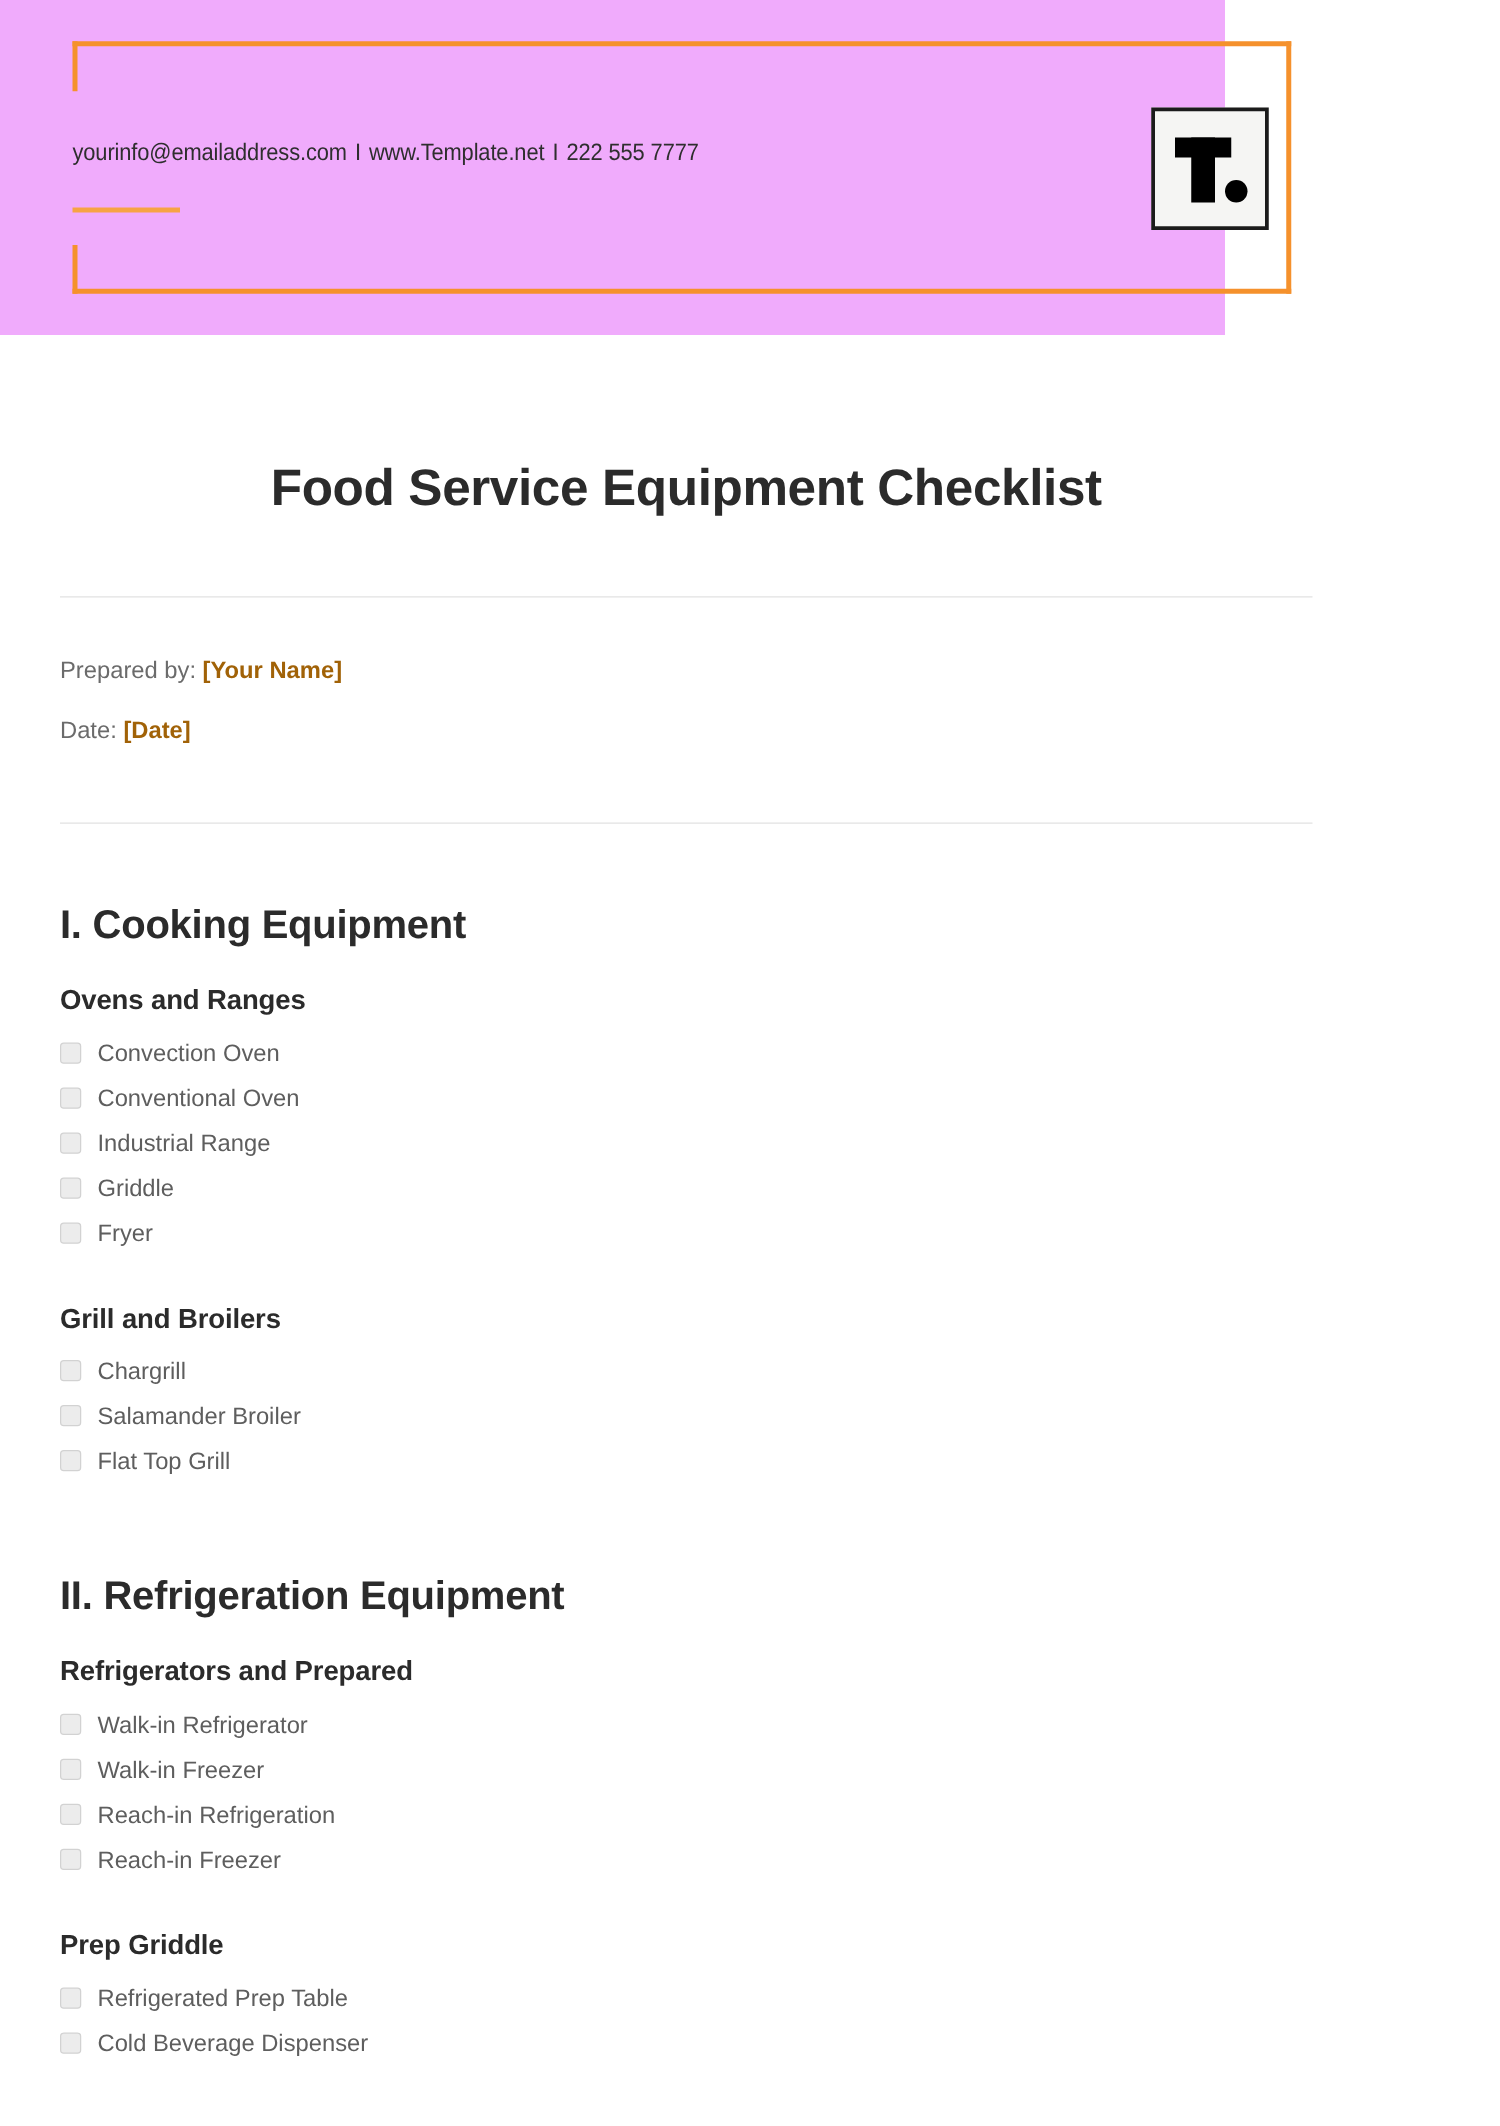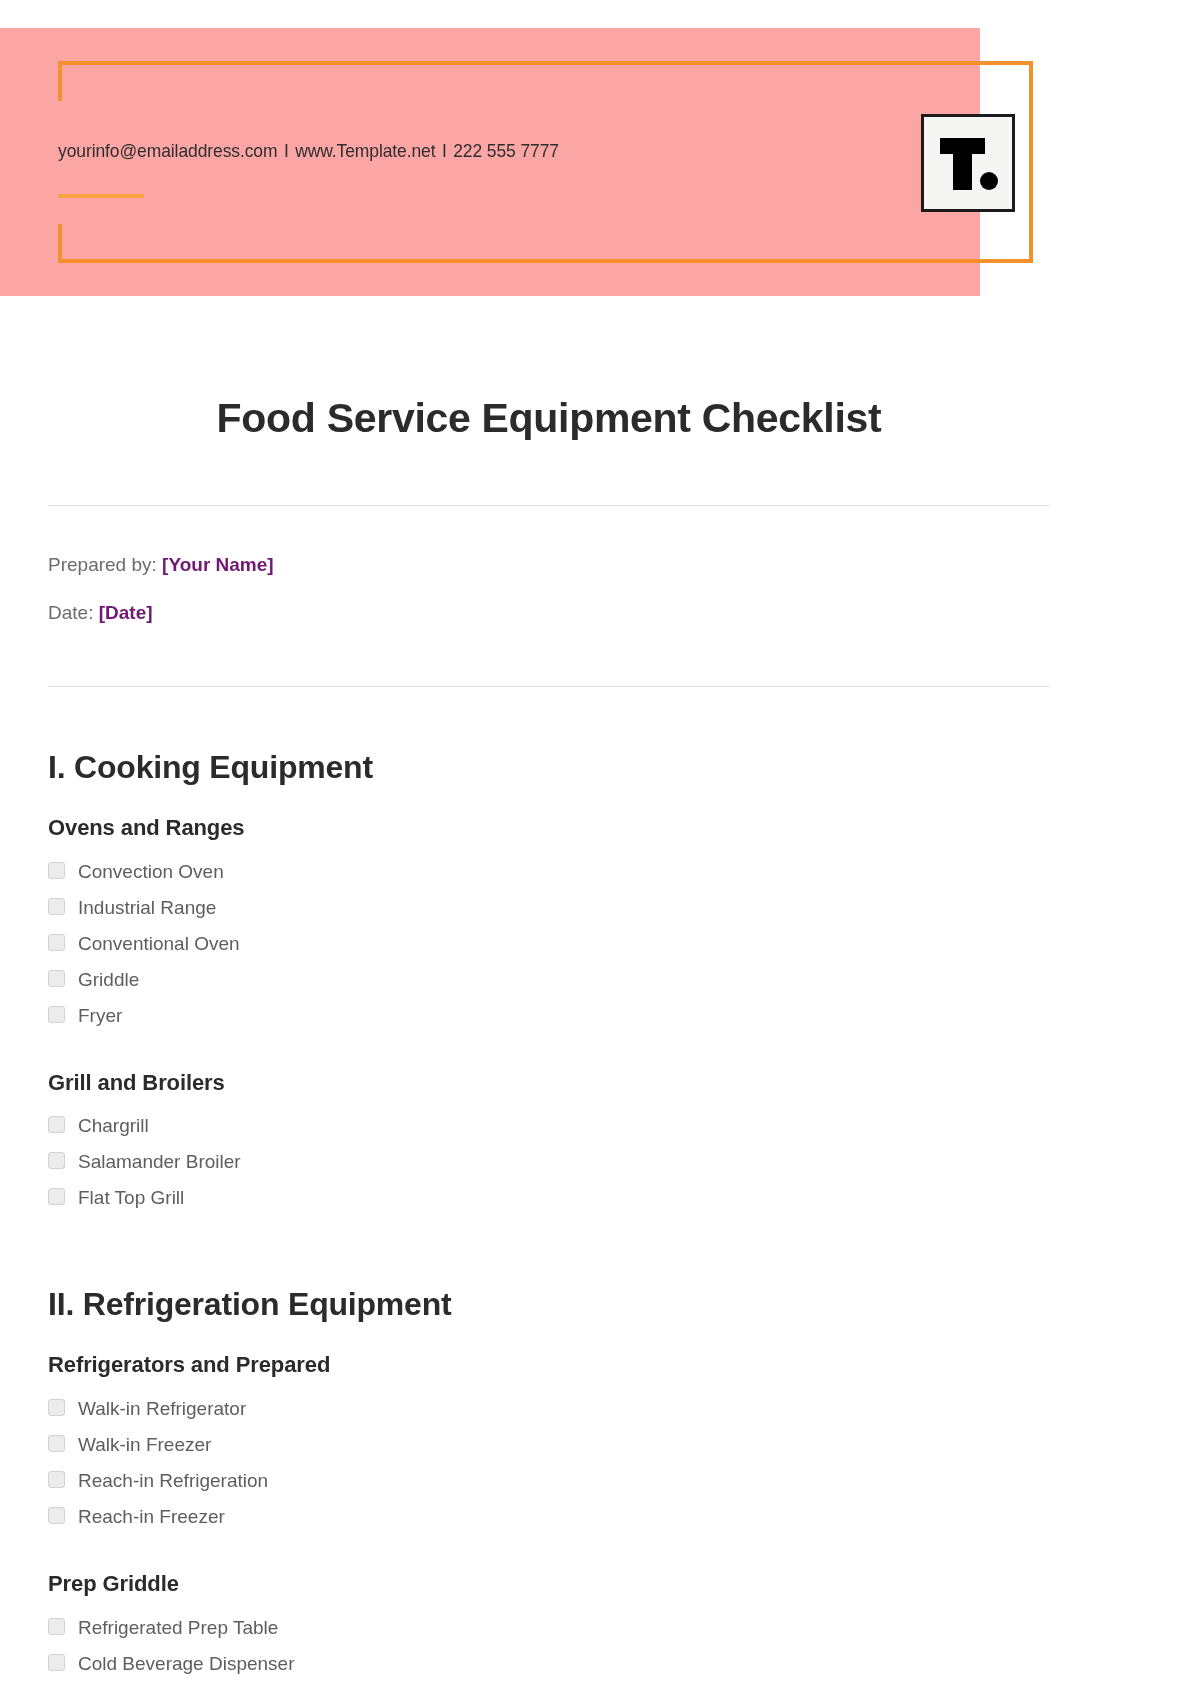--- a/index.html
+++ b/index.html
@@ -14,22 +14,21 @@
     background: #ffffff;
     color: #3a3a3a;
     overflow: hidden;
   }
 
   
   .header-band {
     position: relative;
     width: 980px;
     height: 268px;
-    background: #fca5a5;
-    margin-top: 28px;
+    background: #f0abfc;
   }
 
   
   .frame-top {
     position: absolute;
     left: 58px;
     top: 33px;
     width: 975px;
     height: 4px;
     background: #F5912C;
@@ -174,21 +173,21 @@
     margin-top: 45px;
   }
   .meta-line {
     font-size: 19px;
     color: #6b6b6b;
     line-height: 1.45;
     margin-bottom: 20px;
   }
   .meta-line:last-child { margin-bottom: 0; }
   .meta-value {
-    color: #701a75;
+    color: #a16207;
     font-weight: bold;
   }
 
   .section {
     margin-top: 0;
   }
   .section-title {
     font-size: 32px;
     font-weight: bold;
     color: #2b2b2b;
@@ -280,25 +279,25 @@
       <h2 class="section-title">I. Cooking Equipment</h2>
 
       <h3 class="subsection-title">Ovens and Ranges</h3>
       <ul class="check-list">
         <li class="check-item">
           <span class="checkbox"></span>
           <span class="check-label">Convection Oven</span>
         </li>
         <li class="check-item">
           <span class="checkbox"></span>
+          <span class="check-label">Conventional Oven</span>
+        </li>
+        <li class="check-item">
+          <span class="checkbox"></span>
           <span class="check-label">Industrial Range</span>
-        </li>
-        <li class="check-item">
-          <span class="checkbox"></span>
-          <span class="check-label">Conventional Oven</span>
         </li>
         <li class="check-item">
           <span class="checkbox"></span>
           <span class="check-label">Griddle</span>
         </li>
         <li class="check-item">
           <span class="checkbox"></span>
           <span class="check-label">Fryer</span>
         </li>
       </ul>

